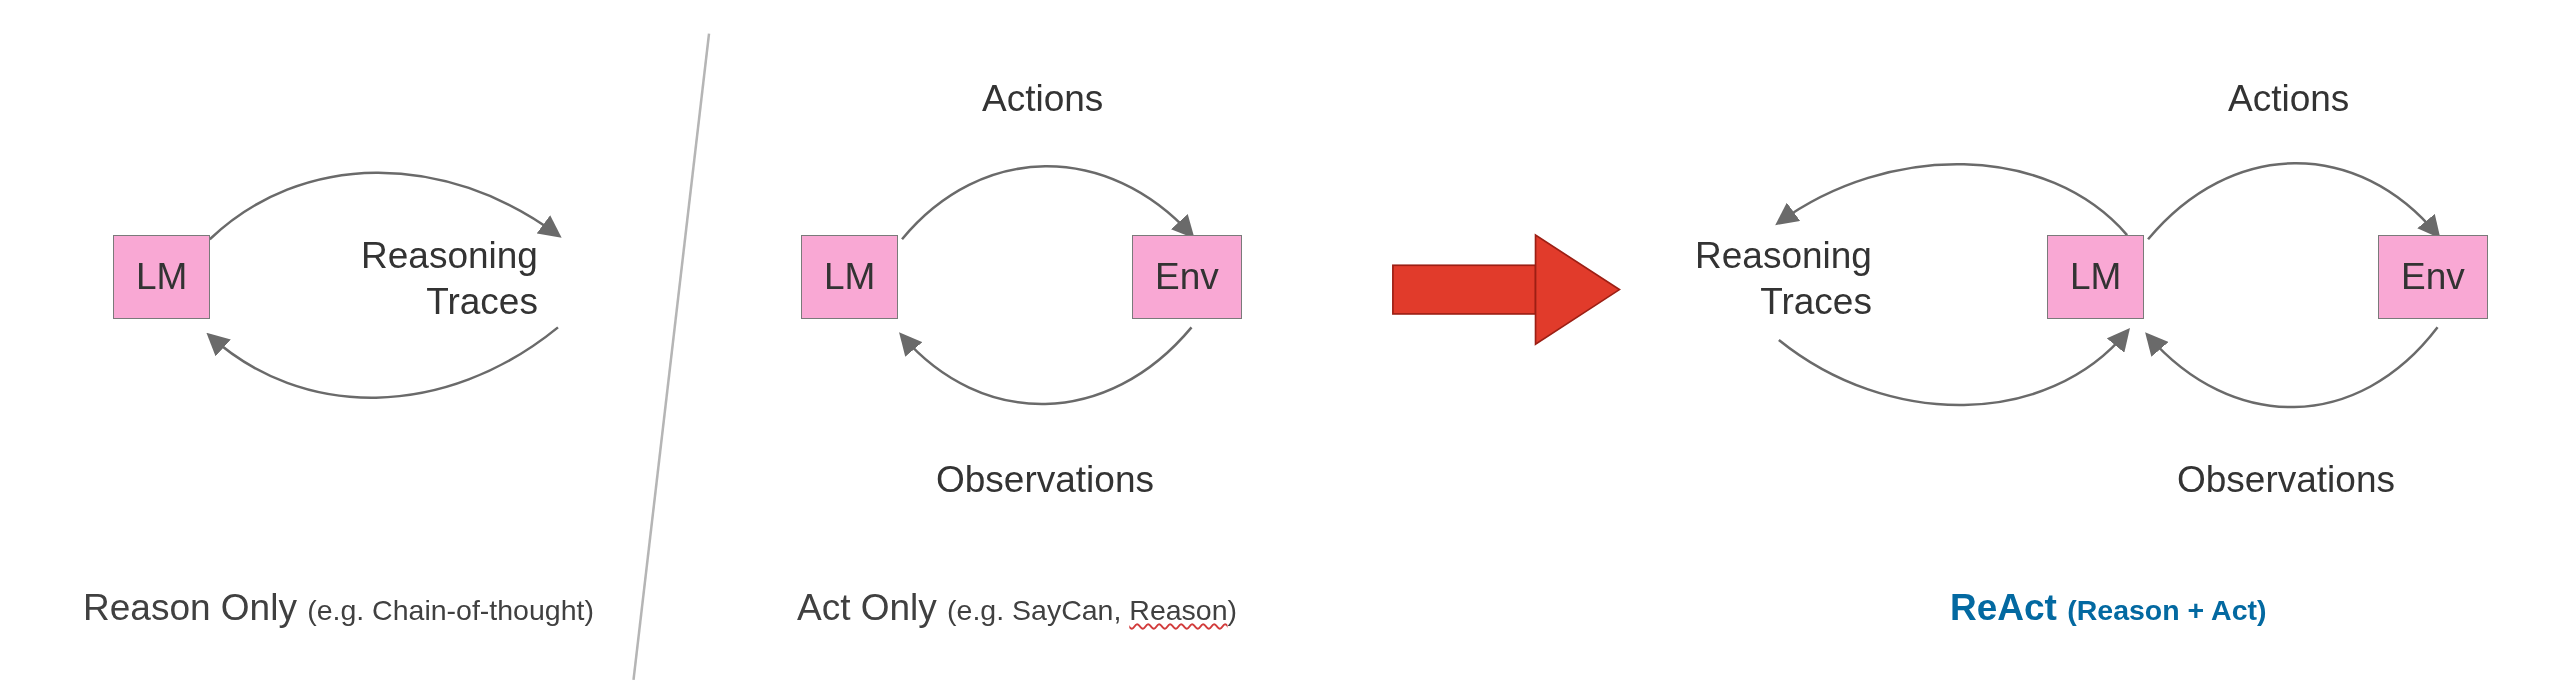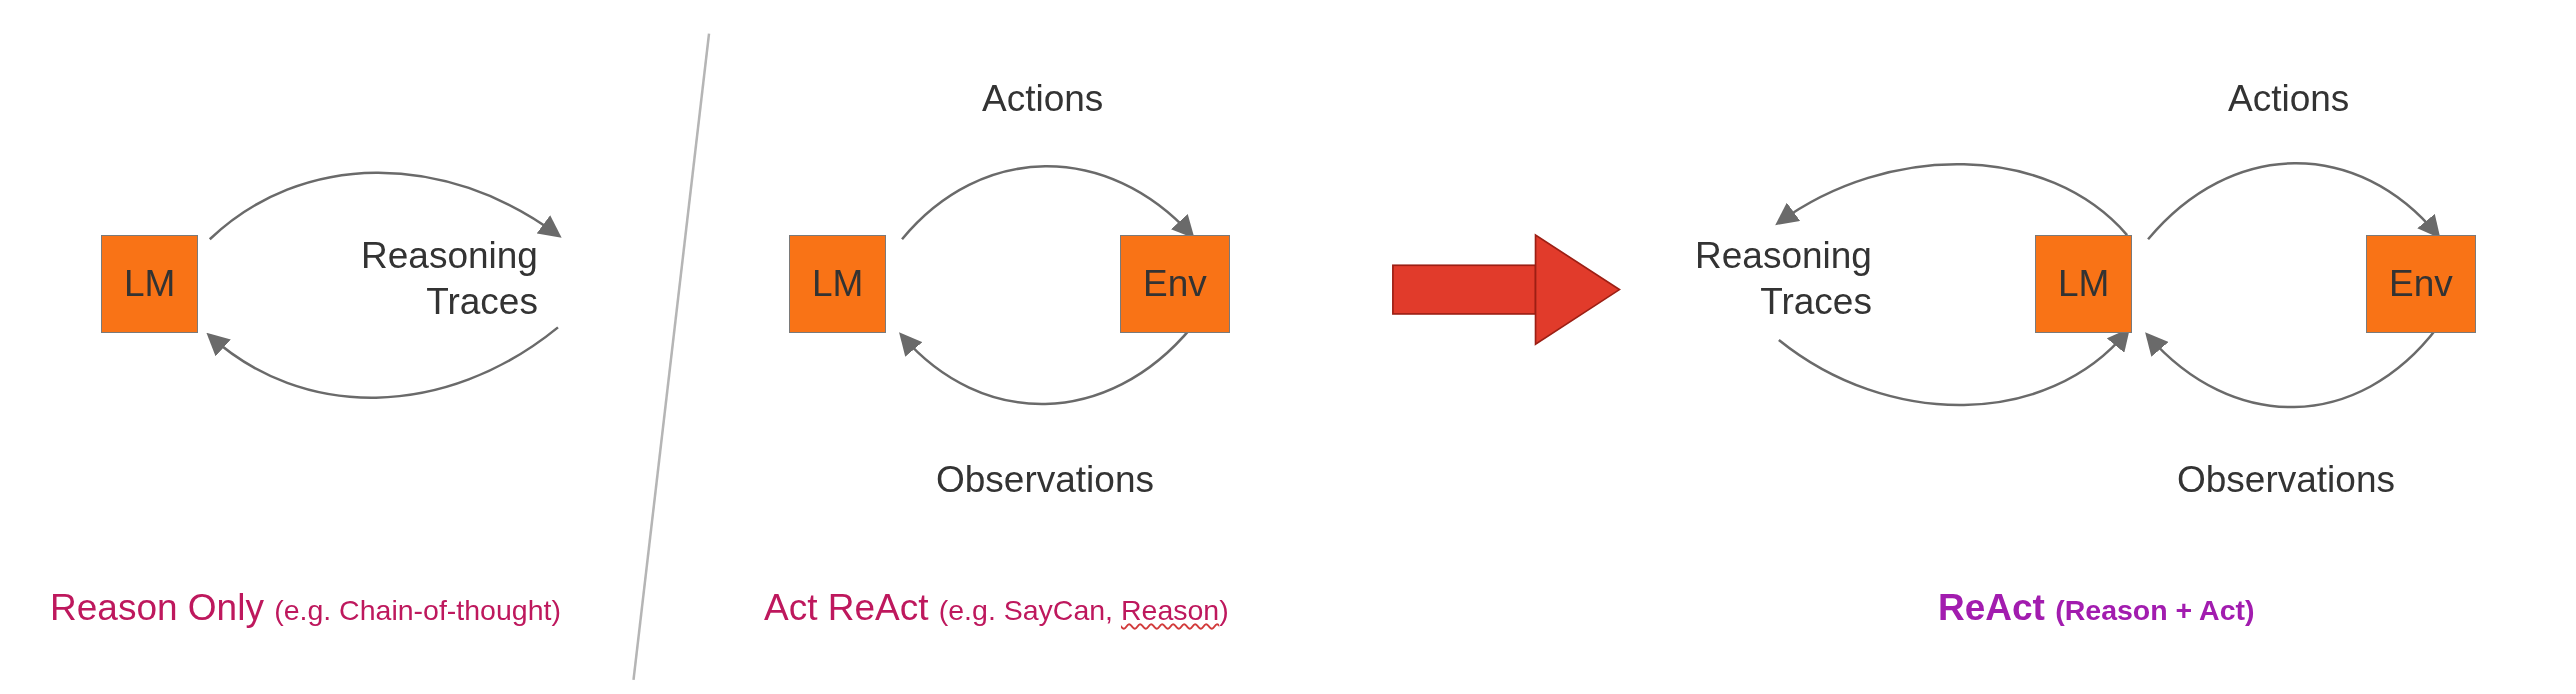--- a/index.html
+++ b/index.html
@@ -9,49 +9,52 @@
     width: 2576px;
     height: 695px;
     background: #fff;
     font-family: "Segoe UI", "Helvetica Neue", Arial, sans-serif;
     color: #3a3a3a;
     position: relative;
   }
   .box {
     position: absolute;
     border: 1.7px solid #7a7a7a;
-    background: #f97316;
+    background: #f9a8d4;
     font-size: 37px;
     color: #333;
     display: flex;
     align-items: center;
     justify-content: center;
-    padding: 27px 22px;
+    padding: 20px 22px;
+    margin-left: 12px;
   }
   .label {
     position: absolute;
     font-size: 37px;
     color: #333;
     text-align: right;
     line-height: 1.25;
     white-space: nowrap;
   }
   .caption {
     position: absolute;
     font-size: 37px;
-    color: #be185d;
+    color: #404040;
+    margin-left: 33px;
   }
   .caption .sub {
     font-size: 28.5px;
   }
   .caption-red {
     position: absolute;
-    color: #a21caf;
+    color: #0369a1;
     font-size: 37px;
     font-weight: 700;
+    margin-left: 12px;
   }
   .caption-red .sub {
     font-size: 28.5px;
     font-weight: 700;
   }
   .squiggle {
     text-decoration: underline wavy #d23b3b;
     text-decoration-thickness: 1.7px;
     text-underline-offset: 3.4px;
   }
@@ -111,21 +114,21 @@
 <div class="box" style="left:1120px; top:235px;">
   <span>Env</span>
 </div>
 <div class="label" style="left:982px; top:76px;">
   <span>Actions</span>
 </div>
 <div class="label" style="left:936px; top:457px;">
   <span>Observations</span>
 </div>
 <div class="caption" style="left:764px; top:587px;">
-  <span>Act ReAct</span>
+  <span>Act Only</span>
   <span class="sub">
     <span>(e.g. SayCan, </span><span class="squiggle">Reason</span><span>)</span>
   </span>
 </div>
 
 <div class="label" style="left:1695px; top:233px;">
   <span style="white-space:pre;">Reasoning
 Traces</span>
 </div>
 <div class="box" style="left:2035px; top:235px;">

